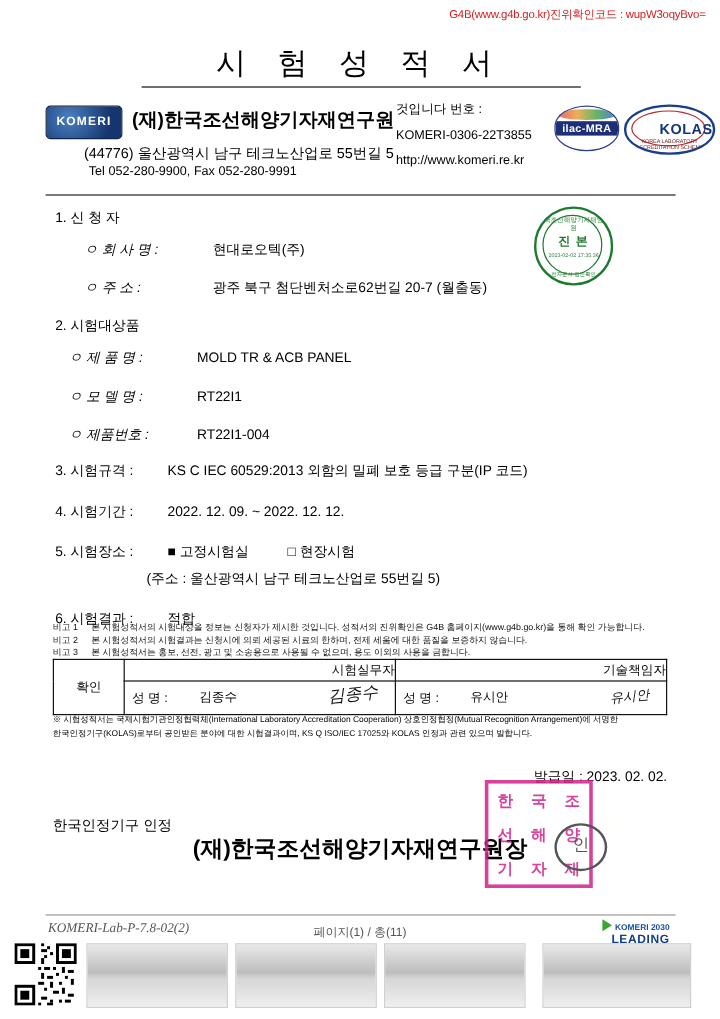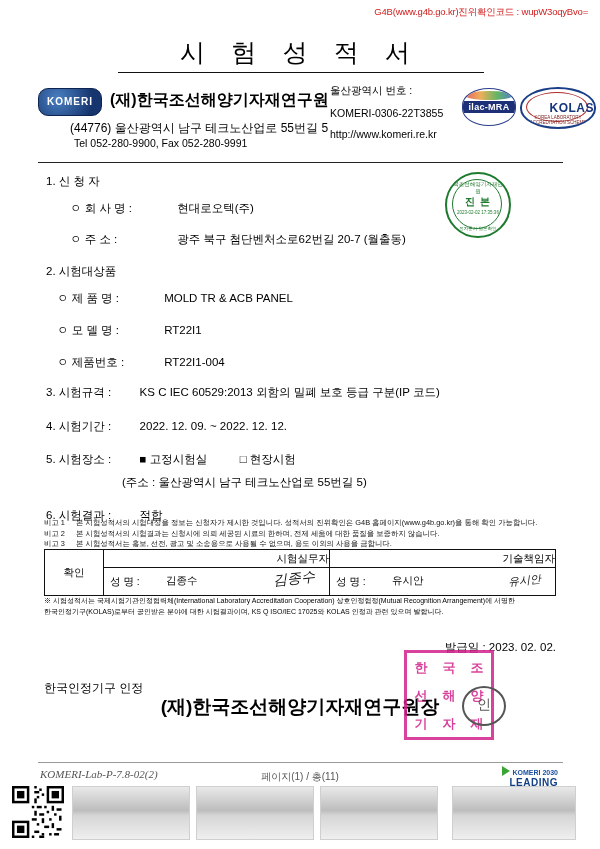--- a/index.html
+++ b/index.html
@@ -58,21 +58,21 @@
     left: 38px;
     width: 525px;
     height: 72px;
   }
   .komeri-logo {
     position: absolute;
     left: 0;
     top: 4px;
     width: 62px;
     height: 26px;
-    border-radius: 10px;
+    border-radius: 4px;
     background: radial-gradient(circle at 30% 35%, #4a7fc1 0%, #16356e 75%);
     color: #fff;
     font-size: 10px;
     font-weight: bold;
     letter-spacing: 1px;
     text-align: center;
     line-height: 26px;
     border: 1px solid #0d2350;
   }
   .org-name {
@@ -203,20 +203,21 @@
   }
   .field-row {
     position: relative;
     height: 23px;
     white-space: nowrap;
     font-size: 11.5px;
   }
   .field-label {
     display: inline-block;
     width: 104px;
+    font-style: italic;
   }
   .field-value {
     display: inline-block;
   }
   .seal-stamp {
     position: absolute;
     left: 445px;
     top: 172px;
     width: 62px;
     height: 62px;
@@ -468,21 +469,21 @@
   <div class="doc-title">시 험 성 적 서</div>
   <div class="title-rule"></div>
 
   <div class="top-block">
     <div class="komeri-logo">KOMERI</div>
     <div class="org-name">(재)한국조선해양기자재연구원</div>
     <div class="addr1">(44776) 울산광역시 남구 테크노산업로 55번길 5</div>
     <div class="addr2">Tel  052-280-9900, Fax 052-280-9991</div>
 
     <div class="cert-no-box">
-      <div class="cert-label">울산광역시 번호 :</div>
+      <div class="cert-label">것입니다 번호 :</div>
       <div class="cert-value">KOMERI-0306-22T3855</div>
       <div class="cert-url">http://www.komeri.re.kr</div>
     </div>
 
     <div class="ilac-logo">
       <div class="swoosh"></div>
       <div class="bar">ilac-MRA</div>
     </div>
 
     <div class="kolas-logo">

